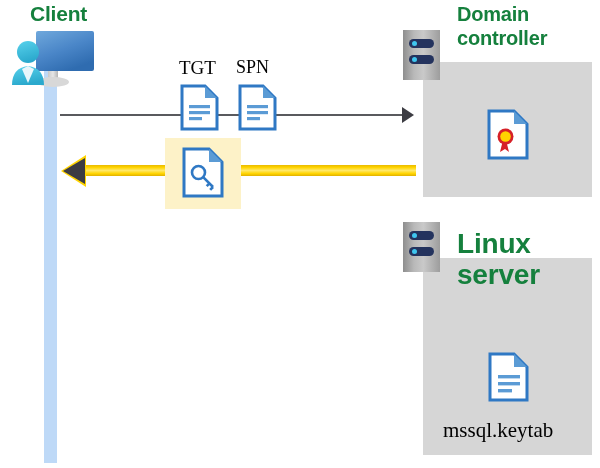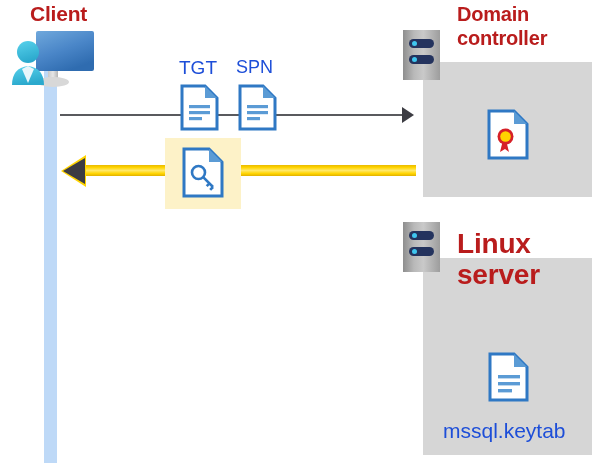--- a/index.html
+++ b/index.html
@@ -8,28 +8,29 @@
     background:#ffffff;
     font-family:"Liberation Sans", sans-serif;
     overflow:hidden;
   }
   #stage{position:relative;width:600px;height:468px;}
 
   
   .label-bold{
     position:absolute;
     font-weight:bold;
-    color:#b91c1c;
+    color:#15803d;
     letter-spacing:-0.2px;
     line-height:1.12;
   }
   .label-plain{
     position:absolute;
-    color:#1d4ed8;
+    color:#000000;
     line-height:1.1;
+    font-family:Liberation Serif, serif;
   }
 
   
   #lifeline{
     position:absolute;
     left:44px;top:62px;width:13px;height:401px;
     background:#bed9f7;
   }
 
   

